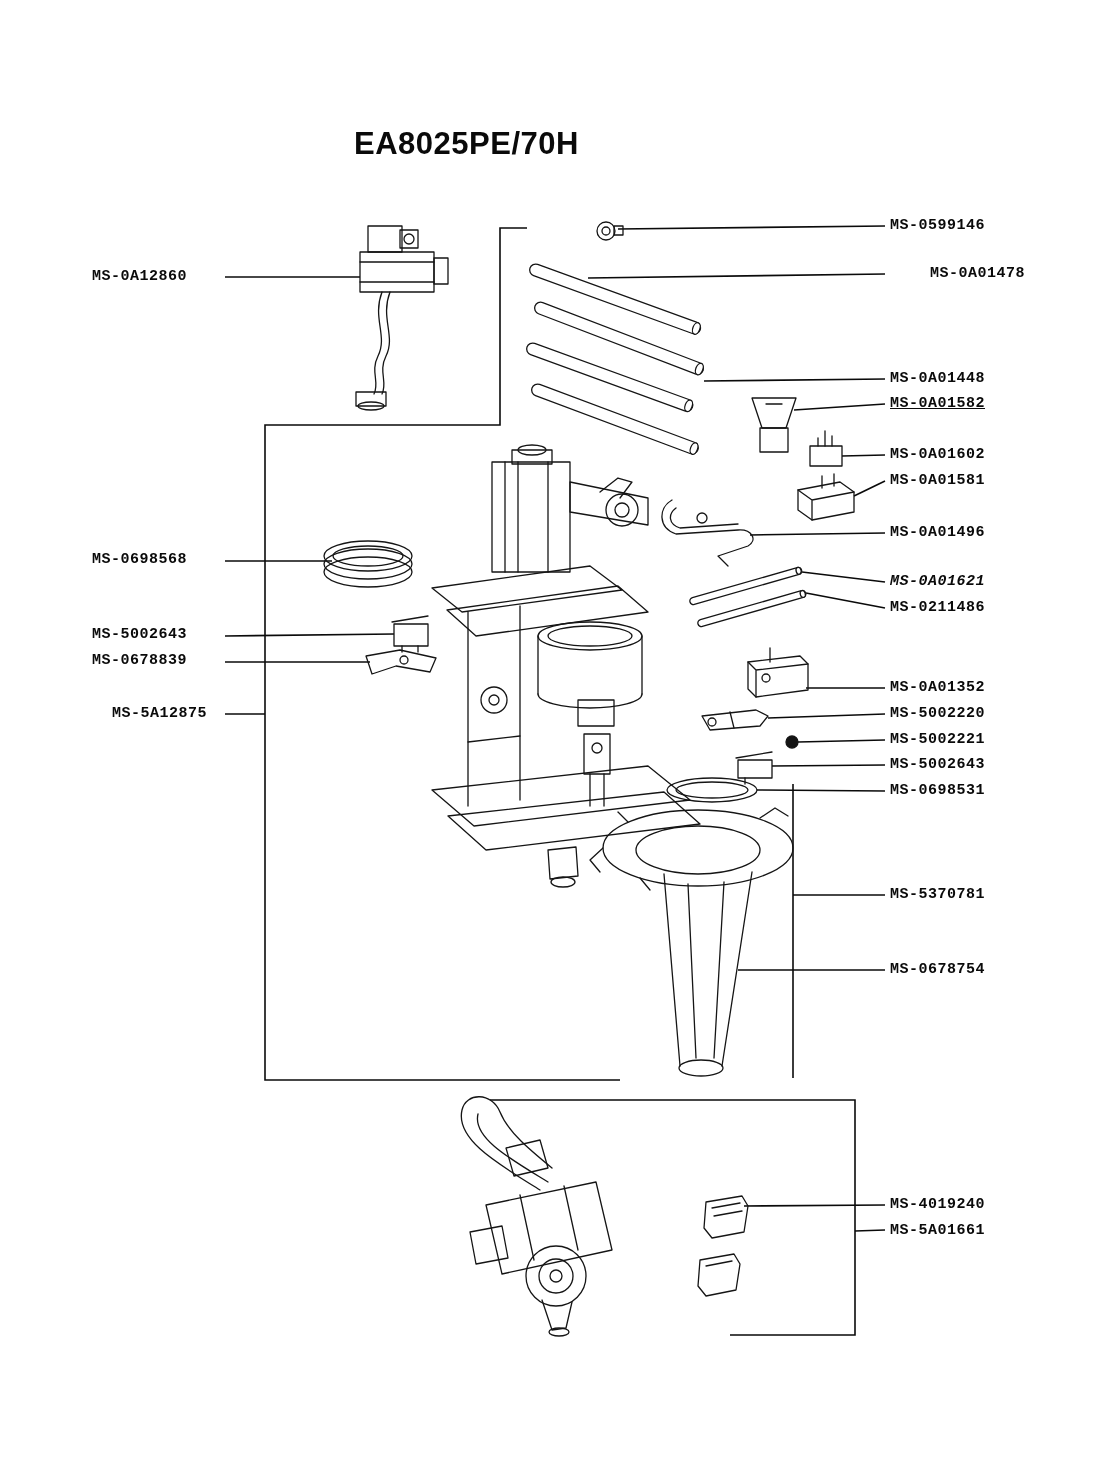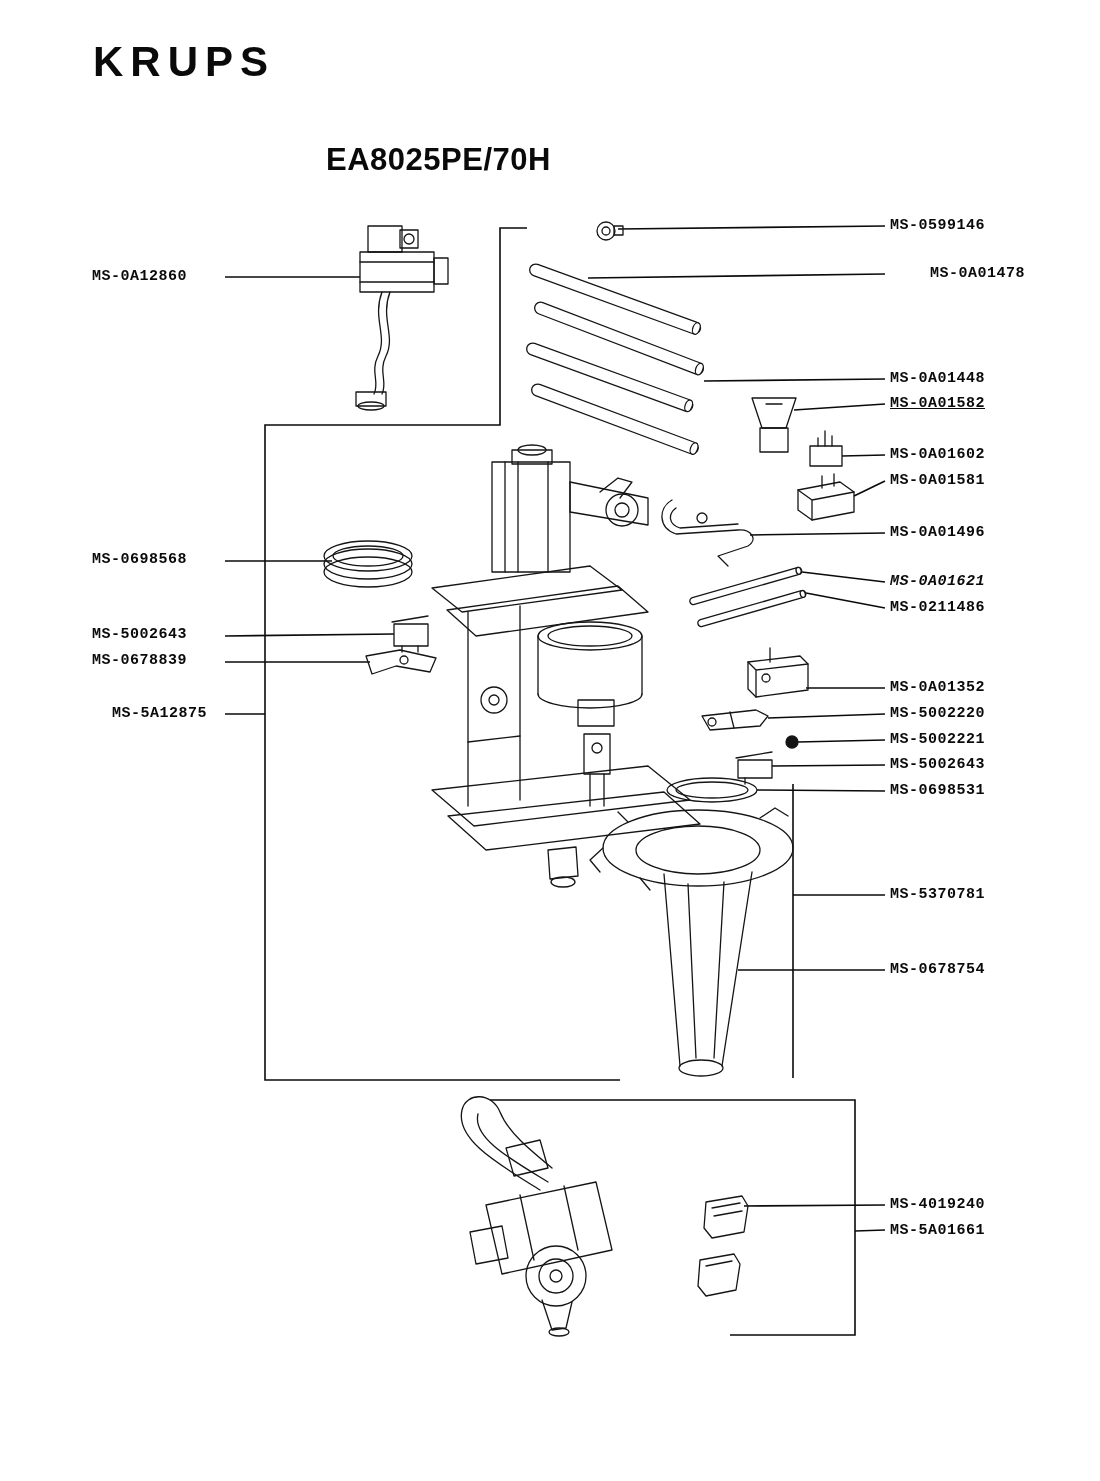--- a/index.html
+++ b/index.html
@@ -9,40 +9,38 @@
     background:#ffffff;
     overflow:hidden;
     font-family:"Liberation Sans","DejaVu Sans",sans-serif;
   }
   .brand{
     position:absolute;left:93px;top:38px;
     font-size:42px;font-weight:700;letter-spacing:7px;
     color:#0a0a0a;
   }
   .title{
-    position:absolute;left:326px;top:126px;
+    position:absolute;left:354px;top:126px;
     font-size:31px;font-weight:700;letter-spacing:0.5px;
     color:#0a0a0a;
-    margin-top:16px;
   }
   .art{position:absolute;left:0;top:0;}
   .plabel{
     position:absolute;
     height:18px;line-height:18px;
     font-family:"Liberation Mono","DejaVu Sans Mono",monospace;
     font-weight:700;font-size:15px;letter-spacing:0.5px;
     color:#0a0a0a;white-space:nowrap;
   }
 </style>
 </head>
 <body>
 
 <div class="page">
 
-  <div class="brand">KRUPS</div>
   <div class="title">EA8025PE/70H</div>
 
   <svg class="art" width="1100" height="1481" viewBox="0 0 1100 1481">
 
     <g stroke="#0a0a0a" stroke-width="1.6" fill="none">
 
       <path d="M225 277 L360 277"></path>
       <path d="M225 561 L332 561"></path>
       <path d="M225 636 L394 634"></path>
       <path d="M225 662 L370 662"></path>

